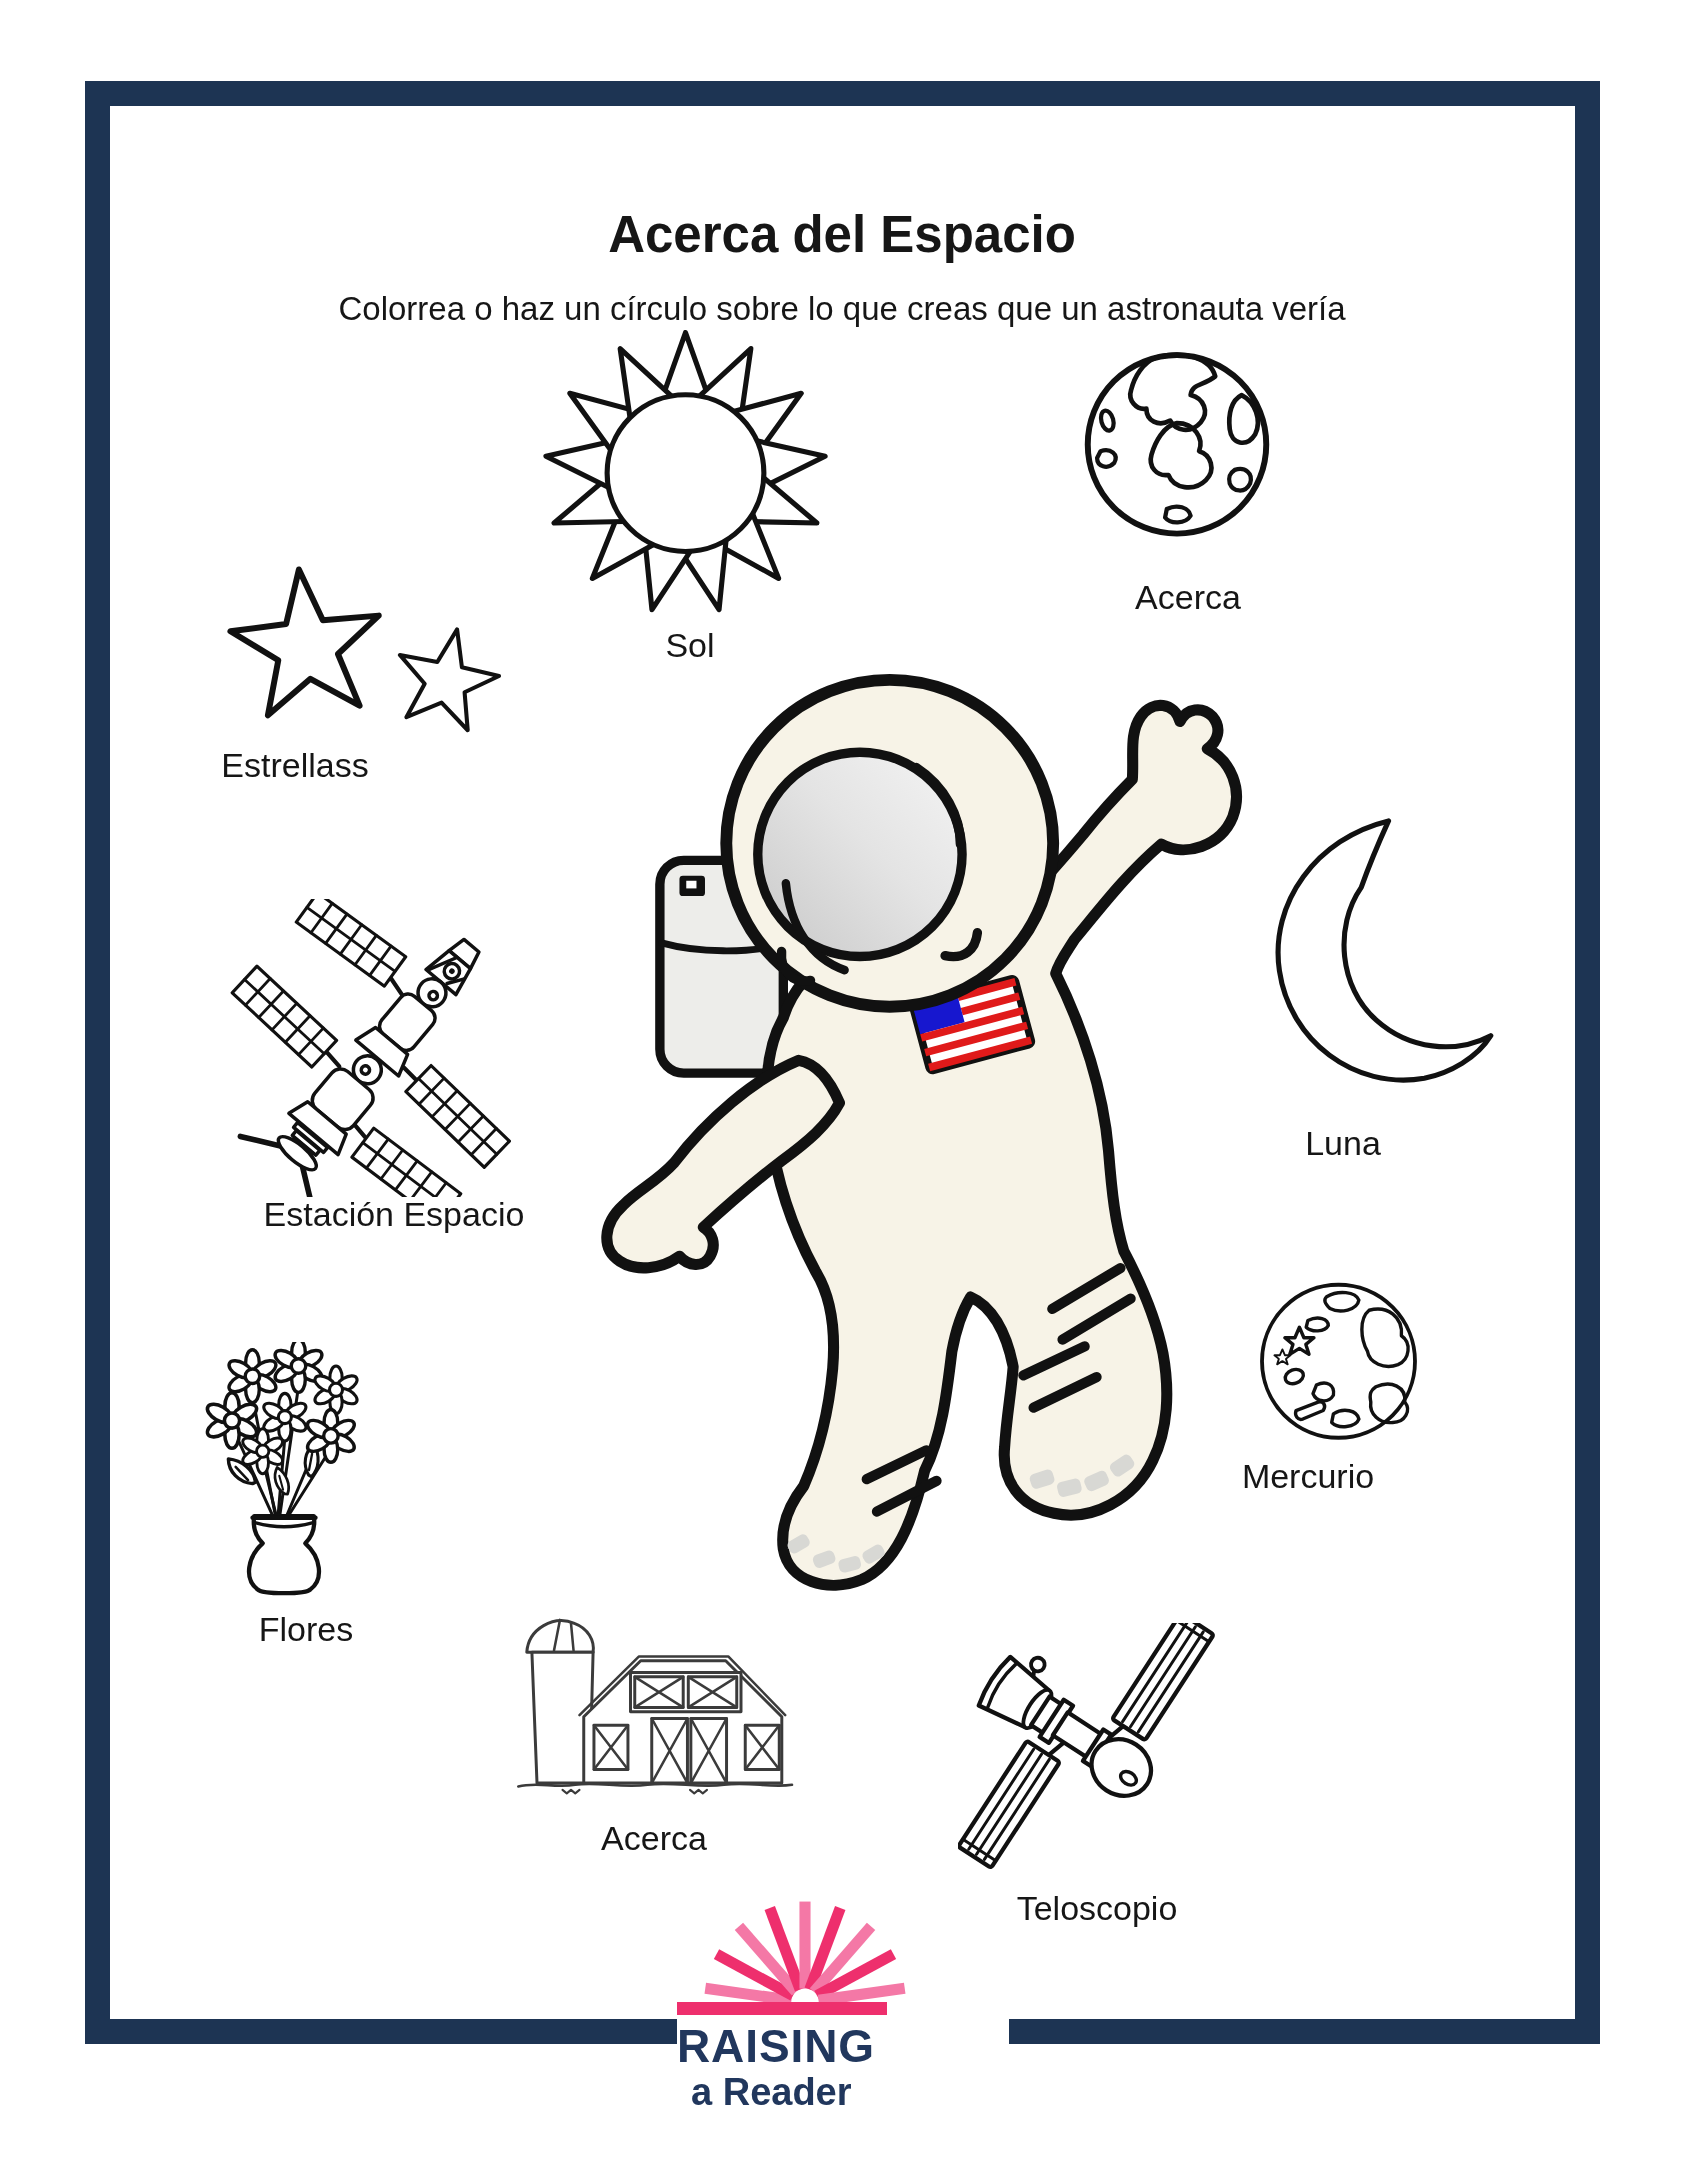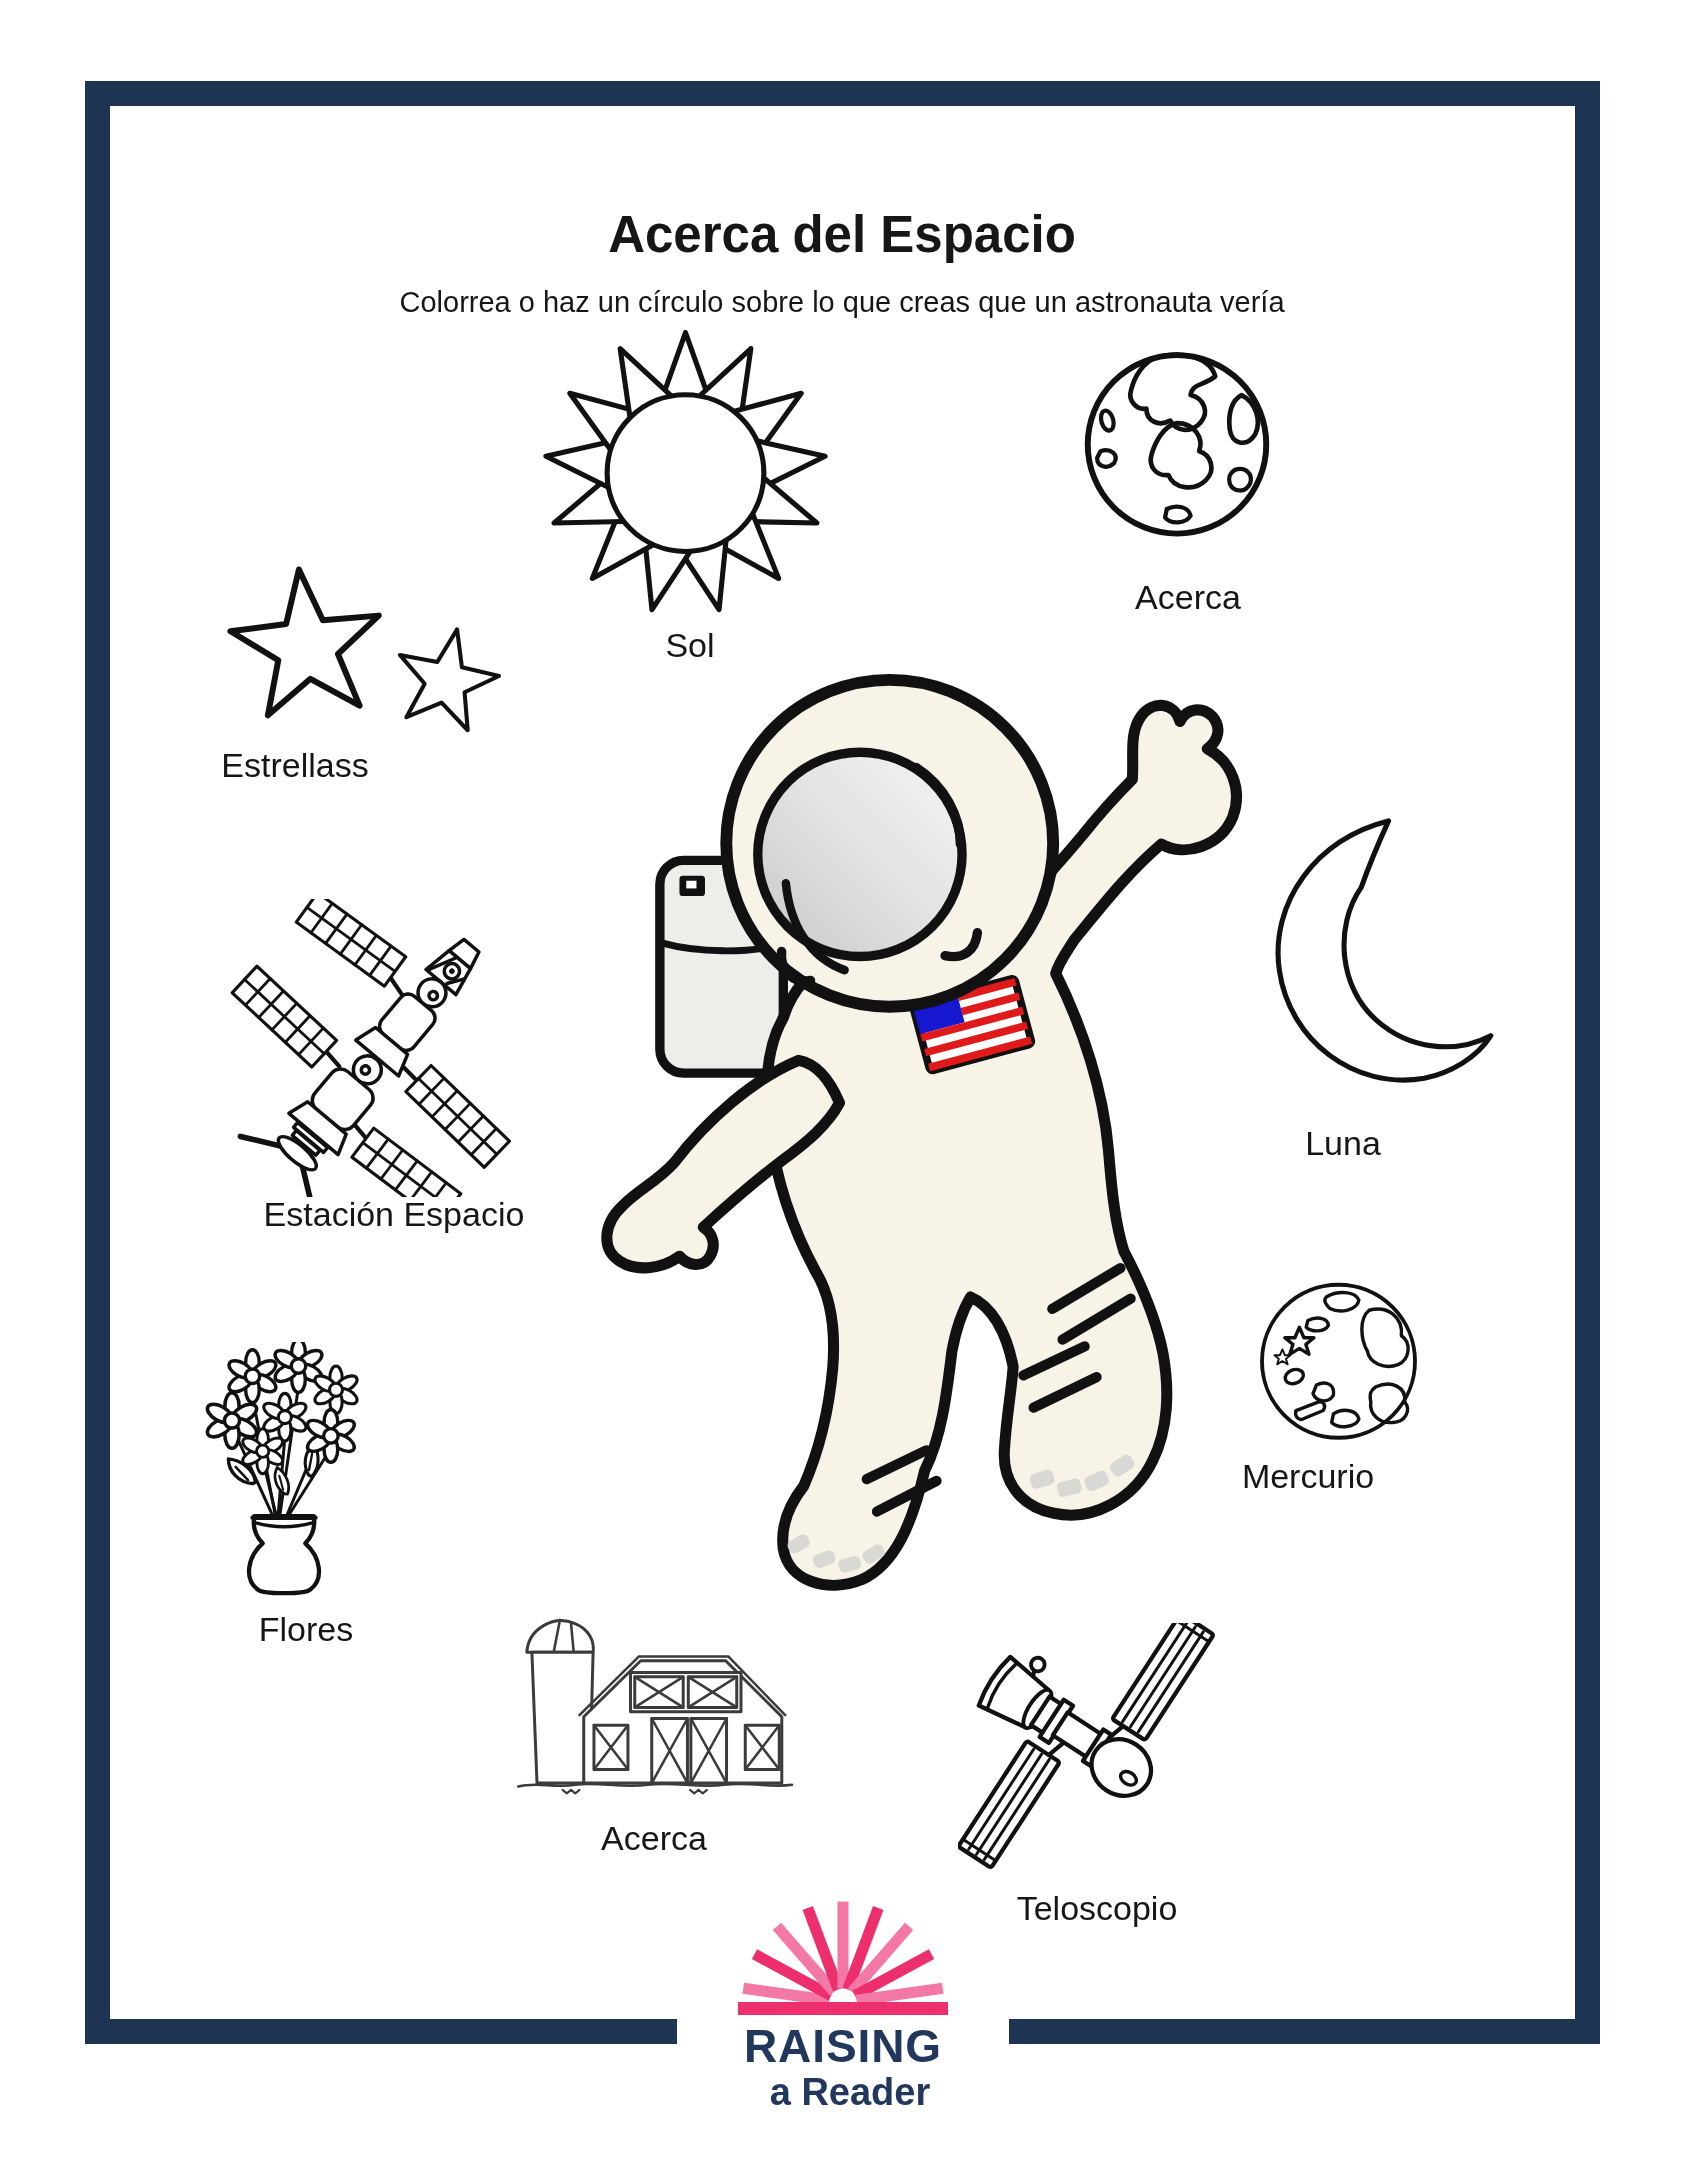--- a/index.html
+++ b/index.html
@@ -3,37 +3,37 @@
 <meta charset="utf-8">
 <style>
   html,body{margin:0;padding:0;background:#fff;}
   .page{position:relative;width:1685px;height:2181px;background:#fff;overflow:hidden;
         font-family:"Liberation Sans",sans-serif;color:#161616;}
   .frame{position:absolute;left:85px;top:81px;width:1515px;height:1963px;
          box-sizing:border-box;border:25.6px solid var(--border,#1d3453);z-index:1;}
   .title{position:absolute;top:189px;left:842px;transform:translateX(-50%);
          font-size:51px;font-weight:bold;white-space:nowrap;z-index:2;margin-top:16px;}
   .subtitle{position:absolute;top:257px;left:842px;transform:translateX(-50%);
-         font-size:29px;white-space:nowrap;z-index:2;}
+         font-size:33px;white-space:nowrap;z-index:2;}
   .fig{position:absolute;margin:0;z-index:2;}
   .lbl{position:absolute;transform:translateX(-50%);font-size:34px;white-space:nowrap;z-index:2;}
   
   .ln{fill:none;stroke:var(--ink,#111);stroke-linecap:round;stroke-linejoin:round;}
   .wfill{fill:#fff;stroke:var(--ink,#111);stroke-linecap:round;stroke-linejoin:round;}
   .suitf{fill:var(--suit,#f7f3e7);stroke:var(--ink,#111);stroke-linecap:round;stroke-linejoin:round;}
   .bpk{fill:#ededea;stroke:var(--ink,#111);}
   .sk{fill:none;stroke:var(--sketch,#3b3b3b);stroke-linecap:round;stroke-linejoin:round;}
   .skw{fill:#fff;stroke:var(--sketch,#3b3b3b);stroke-linecap:round;stroke-linejoin:round;}
   .fr{fill:var(--flag_red,#e01a1a);}
   .fb{fill:var(--flag_blue,#1717cf);}
   .tread{fill:#d8d8d4;}
   .rl{fill:var(--pink_light,#f478a6);}
   .rd{fill:var(--pink_dark,#ee2f6d);}
   .logo{position:absolute;left:677px;top:1893px;width:332px;height:249px;background:#fff;
-        display:flex;flex-direction:column;align-items:center;z-index:3;}
+        display:flex;flex-direction:column;z-index:3;}
   .logo-bar{width:210px;height:12.8px;background:var(--pink_dark,#ee2f6d);margin-top:-1.7px;}
   .logo-line1{font-size:46px;font-weight:900;letter-spacing:0.9px;color:var(--logo_navy,#21375d);margin-top:3.4px;}
   .logo-line2{font-size:38px;font-weight:800;color:var(--logo_navy,#21375d);margin-top:-1.7px;margin-left:14px;}
 </style>
 </head>
 <body>
 
 <div class="page">
 
   <div class="frame"></div>

